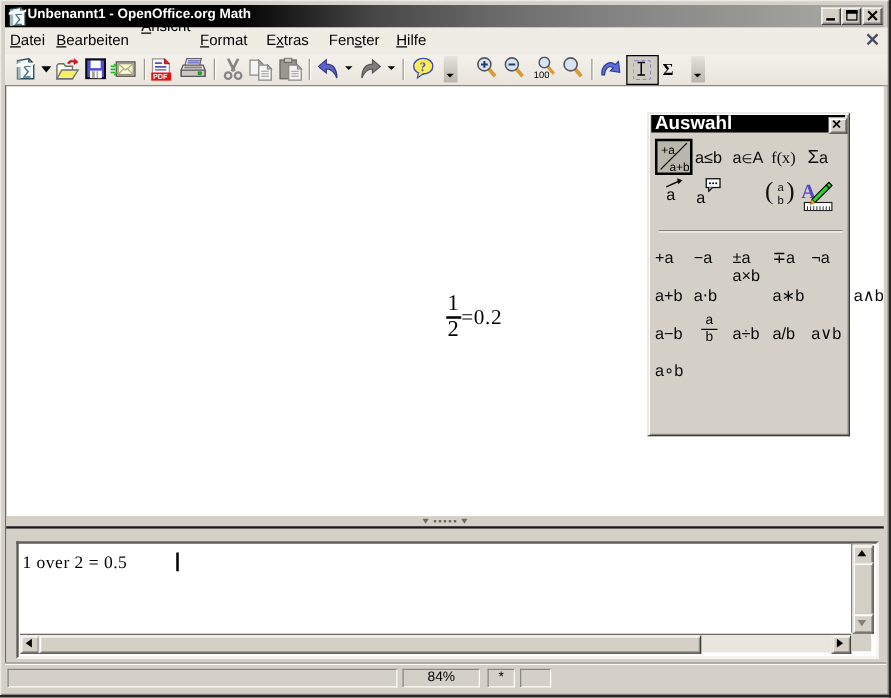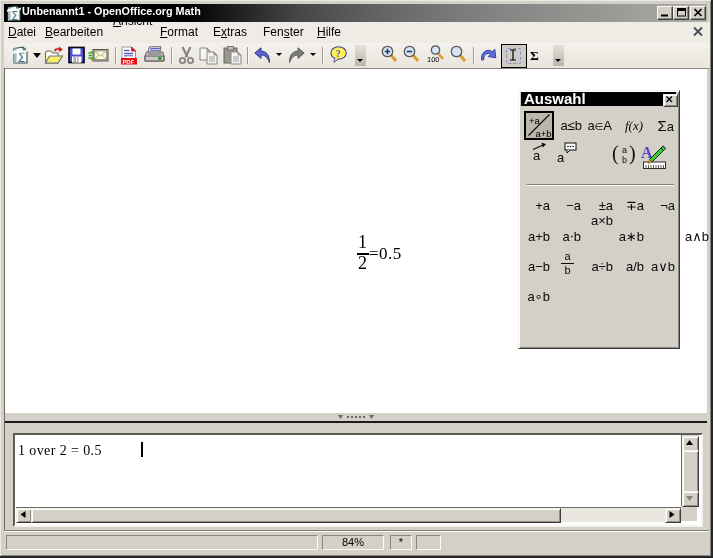--- a/index.html
+++ b/index.html
@@ -66,21 +66,21 @@
 
 #pal{left:518px;top:90px;width:160px;height:257px;background:#d4d0c8;
   border:1px solid;border-color:#f2f0eb #3c3a36 #3c3a36 #f2f0eb;
   box-shadow:inset 1px 1px 0 #fff,inset -1px -1px 0 #8a8680}
 #paltitle{left:521px;top:92px;width:155px;height:14px;background:#000}
 #paltitle-text{left:524px;top:92px;color:#fff;font-weight:bold;font-size:15px;line-height:14px}
 #palclose{left:663px;top:94px;width:13px;height:11px;background:#d4d0c8;
   border:1px solid;border-color:#f2f0eb #404040 #404040 #f2f0eb;box-shadow:inset 1px 1px 0 #fff,inset -1px -1px 0 #8a8680}
 #palbtn1{left:524px;top:111px;width:30px;height:29px;background:#b9b6ac;
   border:2px solid #000;box-sizing:border-box}
-.pglyph{font-size:13px;color:#0a0a0a;white-space:pre;text-align:right}
+.pglyph{font-size:13px;color:#0a0a0a;white-space:pre;text-align:left}
 #palsep1{left:527px;top:184px;width:147px;height:1px;background:#827e76}
 #palsep2{left:527px;top:185px;width:147px;height:1px;background:#fdfcfa}
 
 .sfrac{text-align:center;font-size:11px;line-height:11px;color:#0a0a0a}
 .sfrac .bar{height:1px;background:#0a0a0a;margin:1px 0}
 #menu-close{left:691px;top:24px;width:14px;height:14px}
 </style>
 </head>
 <body>
 
@@ -253,21 +253,21 @@
 </svg>
 <div class="abs" style="left:530px;top:48px;font-family:'Liberation Serif';font-size:13.5px;font-weight:bold;color:#000">Σ</div>
 
 <div class="abs" id="doc"></div>
 <div class="abs" id="docline-l"></div>
 <div class="abs" id="frac">
     <div>1</div>
     <div class="bar"></div>
     <div>2</div>
   </div>
-<div class="abs" id="feq">=0.5</div>
+<div class="abs" id="feq">=0.2</div>
 
 <div class="abs" id="split"></div>
 <svg class="abs" style="left:338px;top:414px" width="36" height="6" viewBox="0 0 36 6">
   <path d="M0 1 L5 1 L2.5 5 Z" fill="#6b6b66"></path>
   <path d="M31 1 L36 1 L33.5 5 Z" fill="#6b6b66"></path>
   <g fill="#6b6b66">
     <rect x="9" y="2" width="2" height="2"></rect>
       <rect x="13" y="2" width="2" height="2"></rect>
     <rect x="17" y="2" width="2" height="2"></rect>
       <rect x="21" y="2" width="2" height="2"></rect>
@@ -318,21 +318,21 @@
     <path d="M3.5 2.5 L9 8 M9 2.5 L3.5 8" stroke="#000" stroke-width="1.4"></path>
   </svg>
 <div class="abs" id="palbtn1"></div>
 <svg class="abs" style="left:524px;top:111px" width="30" height="29" viewBox="0 0 30 29">
   <line x1="4.5" y1="24.5" x2="25.5" y2="3.5" stroke="#0a0a0a" stroke-width="1.1"></line>
   <text x="5" y="12.5" font-size="9.5" font-family="Liberation Sans" fill="#000">+a</text>
   <text x="11.5" y="25.5" font-size="9.5" font-family="Liberation Sans" fill="#000">a+b</text>
 </svg>
 <div class="abs pglyph" style="left:556px;top:118px;width:26px">a≤b</div>
 <div class="abs pglyph" style="left:586px;top:118px;width:26px">a<span style="font-size:10px">∈</span>A</div>
-<div class="abs pglyph" style="left:617px;top:118px;width:26px;font-family:'Liberation Serif';font-style:italic">f(x)</div>
+<div class="abs pglyph" style="left:617px;top:118px;width:26px;font-family:'Liberation Serif';">f(x)</div>
 <div class="abs pglyph" style="left:646px;top:117px;width:28px"><span style="font-size:15px">Σ</span>a</div>
 
 <div class="abs pglyph" style="left:533px;top:148px">a</div>
 <svg class="abs" style="left:532px;top:142px" width="15" height="9" viewBox="0 0 15 9">
   <line x1="1" y1="7.5" x2="11" y2="3" stroke="#0a0a0a" stroke-width="1.1"></line>
   <path d="M9.6 0.6 L14 2.2 L10.6 5.4 Z" fill="#0a0a0a"></path>
 </svg>
 <div class="abs pglyph" style="left:557px;top:150px">a</div>
 <svg class="abs" style="left:564px;top:142px" width="14" height="12" viewBox="0 0 14 12">
   <rect x="1" y="1" width="11" height="7" fill="#fff" stroke="#0a0a0a" stroke-width="1"></rect>

